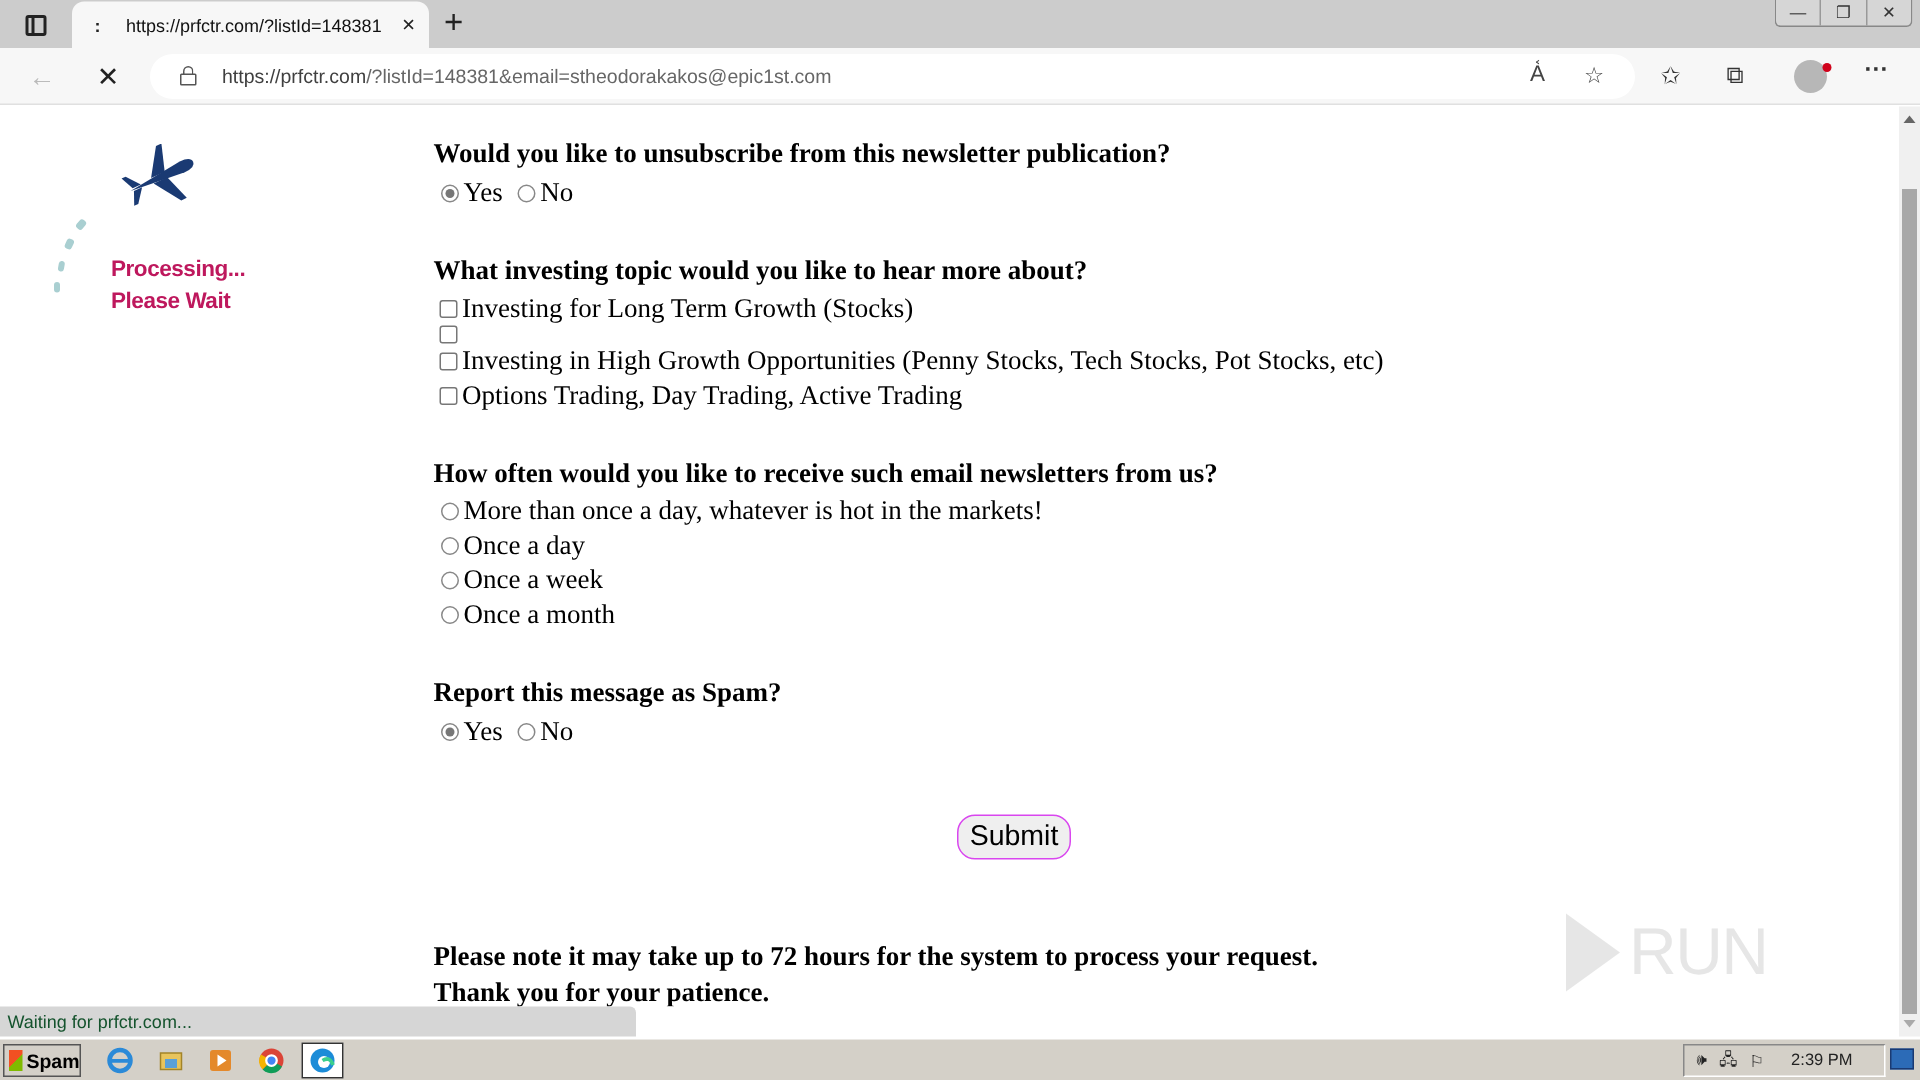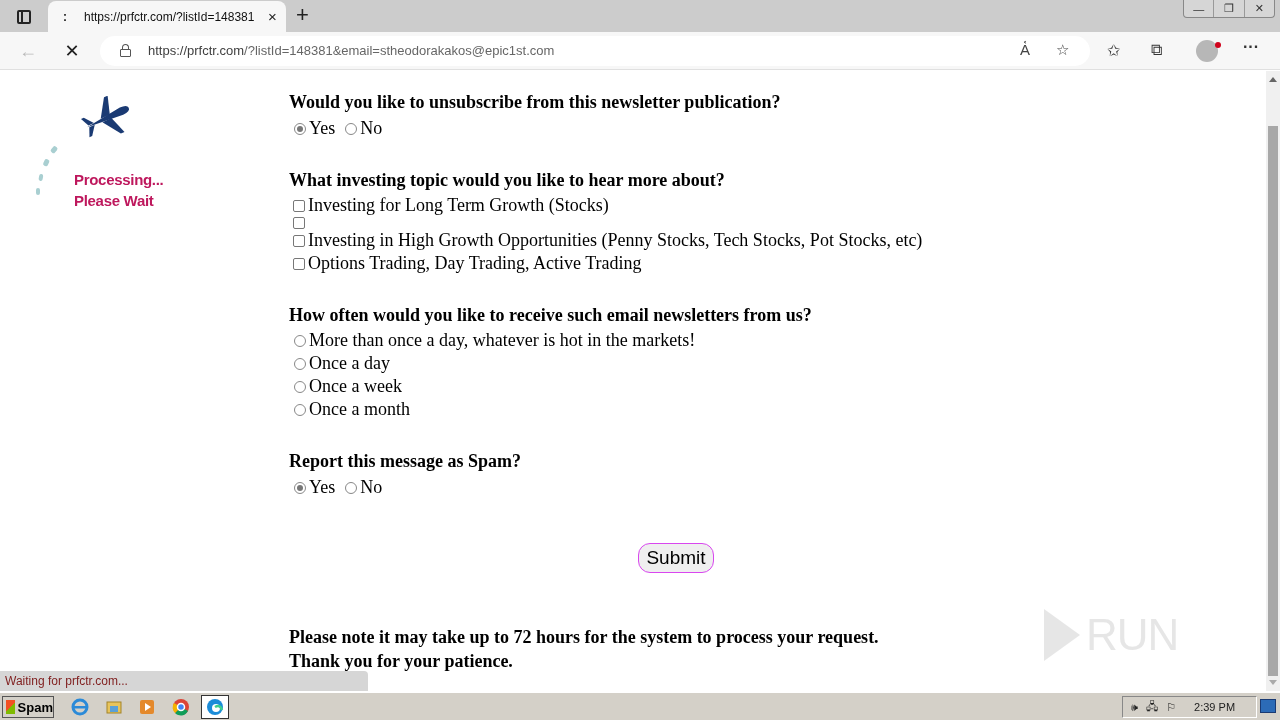--- a/index.html
+++ b/index.html
@@ -44,21 +44,21 @@
   .radio.checked::after { content: ""; position: absolute; left: 2px; top: 2px; width: 6px; height: 6px; border-radius: 50%; background: #777; }
   .check { width: 12px; height: 12px; border: 1px solid #777; border-radius: 2px; background: #fff; margin-right: 3px; margin-left: 4px; }
   .inline { display: flex; align-items: center; }
   .inline .opt + .opt { margin-left: 6px; }
   .inline .opt .radio { margin-left: 5px; }
   .inline .opt + .opt .radio { margin-left: 4px; }
   .submit { position: absolute; left: 594px; top: 472px; width: 76px; height: 30px; border: 1px solid #d946ef; border-radius: 12px; background: #efefef; font-family: "Liberation Sans", sans-serif; font-size: 19px; color: #000; margin-left: 44px; }
   .note { position: absolute; left: 289px; top: 554px; font-family: "Liberation Serif", serif; font-weight: bold; font-size: 18px; line-height: 24px; }
   .watermark { position: absolute; left: 1038px; top: 538px; font-family: "Liberation Sans", sans-serif; font-size: 44px; letter-spacing: -1px; color: rgba(200,200,200,0.45); font-weight: normal; display: flex; align-items: center; }
   .watermark .tri { width: 0; height: 0; border-top: 26px solid transparent; border-bottom: 26px solid transparent; border-left: 36px solid rgba(200,200,200,0.45); margin: 0 6px; }
-  .statusbar { position: absolute; left: 0; top: 671px; width: 368px; height: 20px; background: #d6d6d6; border-top-right-radius: 4px; font-size: 12px; color: #7f1d1d; padding-left: 5px; line-height: 20px; }
+  .statusbar { position: absolute; left: 0; top: 671px; width: 424px; height: 20px; background: #d6d6d6; border-top-right-radius: 4px; font-size: 12px; color: #14532d; padding-left: 5px; line-height: 20px; }
   .bottom-white { position: absolute; left: 424px; top: 671px; width: 842px; height: 20px; background: #fff; }
   .taskbar { position: absolute; left: 0; top: 692px; width: 1280px; height: 28px; background: #d4d0c8; border-top: 1px solid #fff; }
   .start { position: absolute; left: 2px; top: 3px; width: 52px; height: 22px; border: 1px solid #555; background: #d4d0c8; font-weight: bold; font-size: 13px; display: flex; align-items: center; padding-left: 3px; }
   .start .flag { width: 14px; height: 14px; margin-right: 3px; background: linear-gradient(135deg, #f25022 0 50%, #7fba00 50%); }
   .tb-app { position: absolute; top: 4px; width: 22px; height: 20px; display: flex; align-items: center; justify-content: center; }
   .tb-app.active { border: 1px solid #333; background: #fff; width: 28px; height: 24px; top: 2px; }
   .tray { position: absolute; left: 1122px; top: 3px; width: 135px; height: 22px; border: 1px solid #888; border-right-color: #fff; border-bottom-color: #fff; display: flex; align-items: center; font-size: 11px; color: #222; }
   .tray span { margin-left: 8px; }
   .desktop-btn { position: absolute; left: 1260px; top: 6px; width: 16px; height: 14px; background: #2c6bb7; border: 1px solid #1a3a73; }
 </style>

